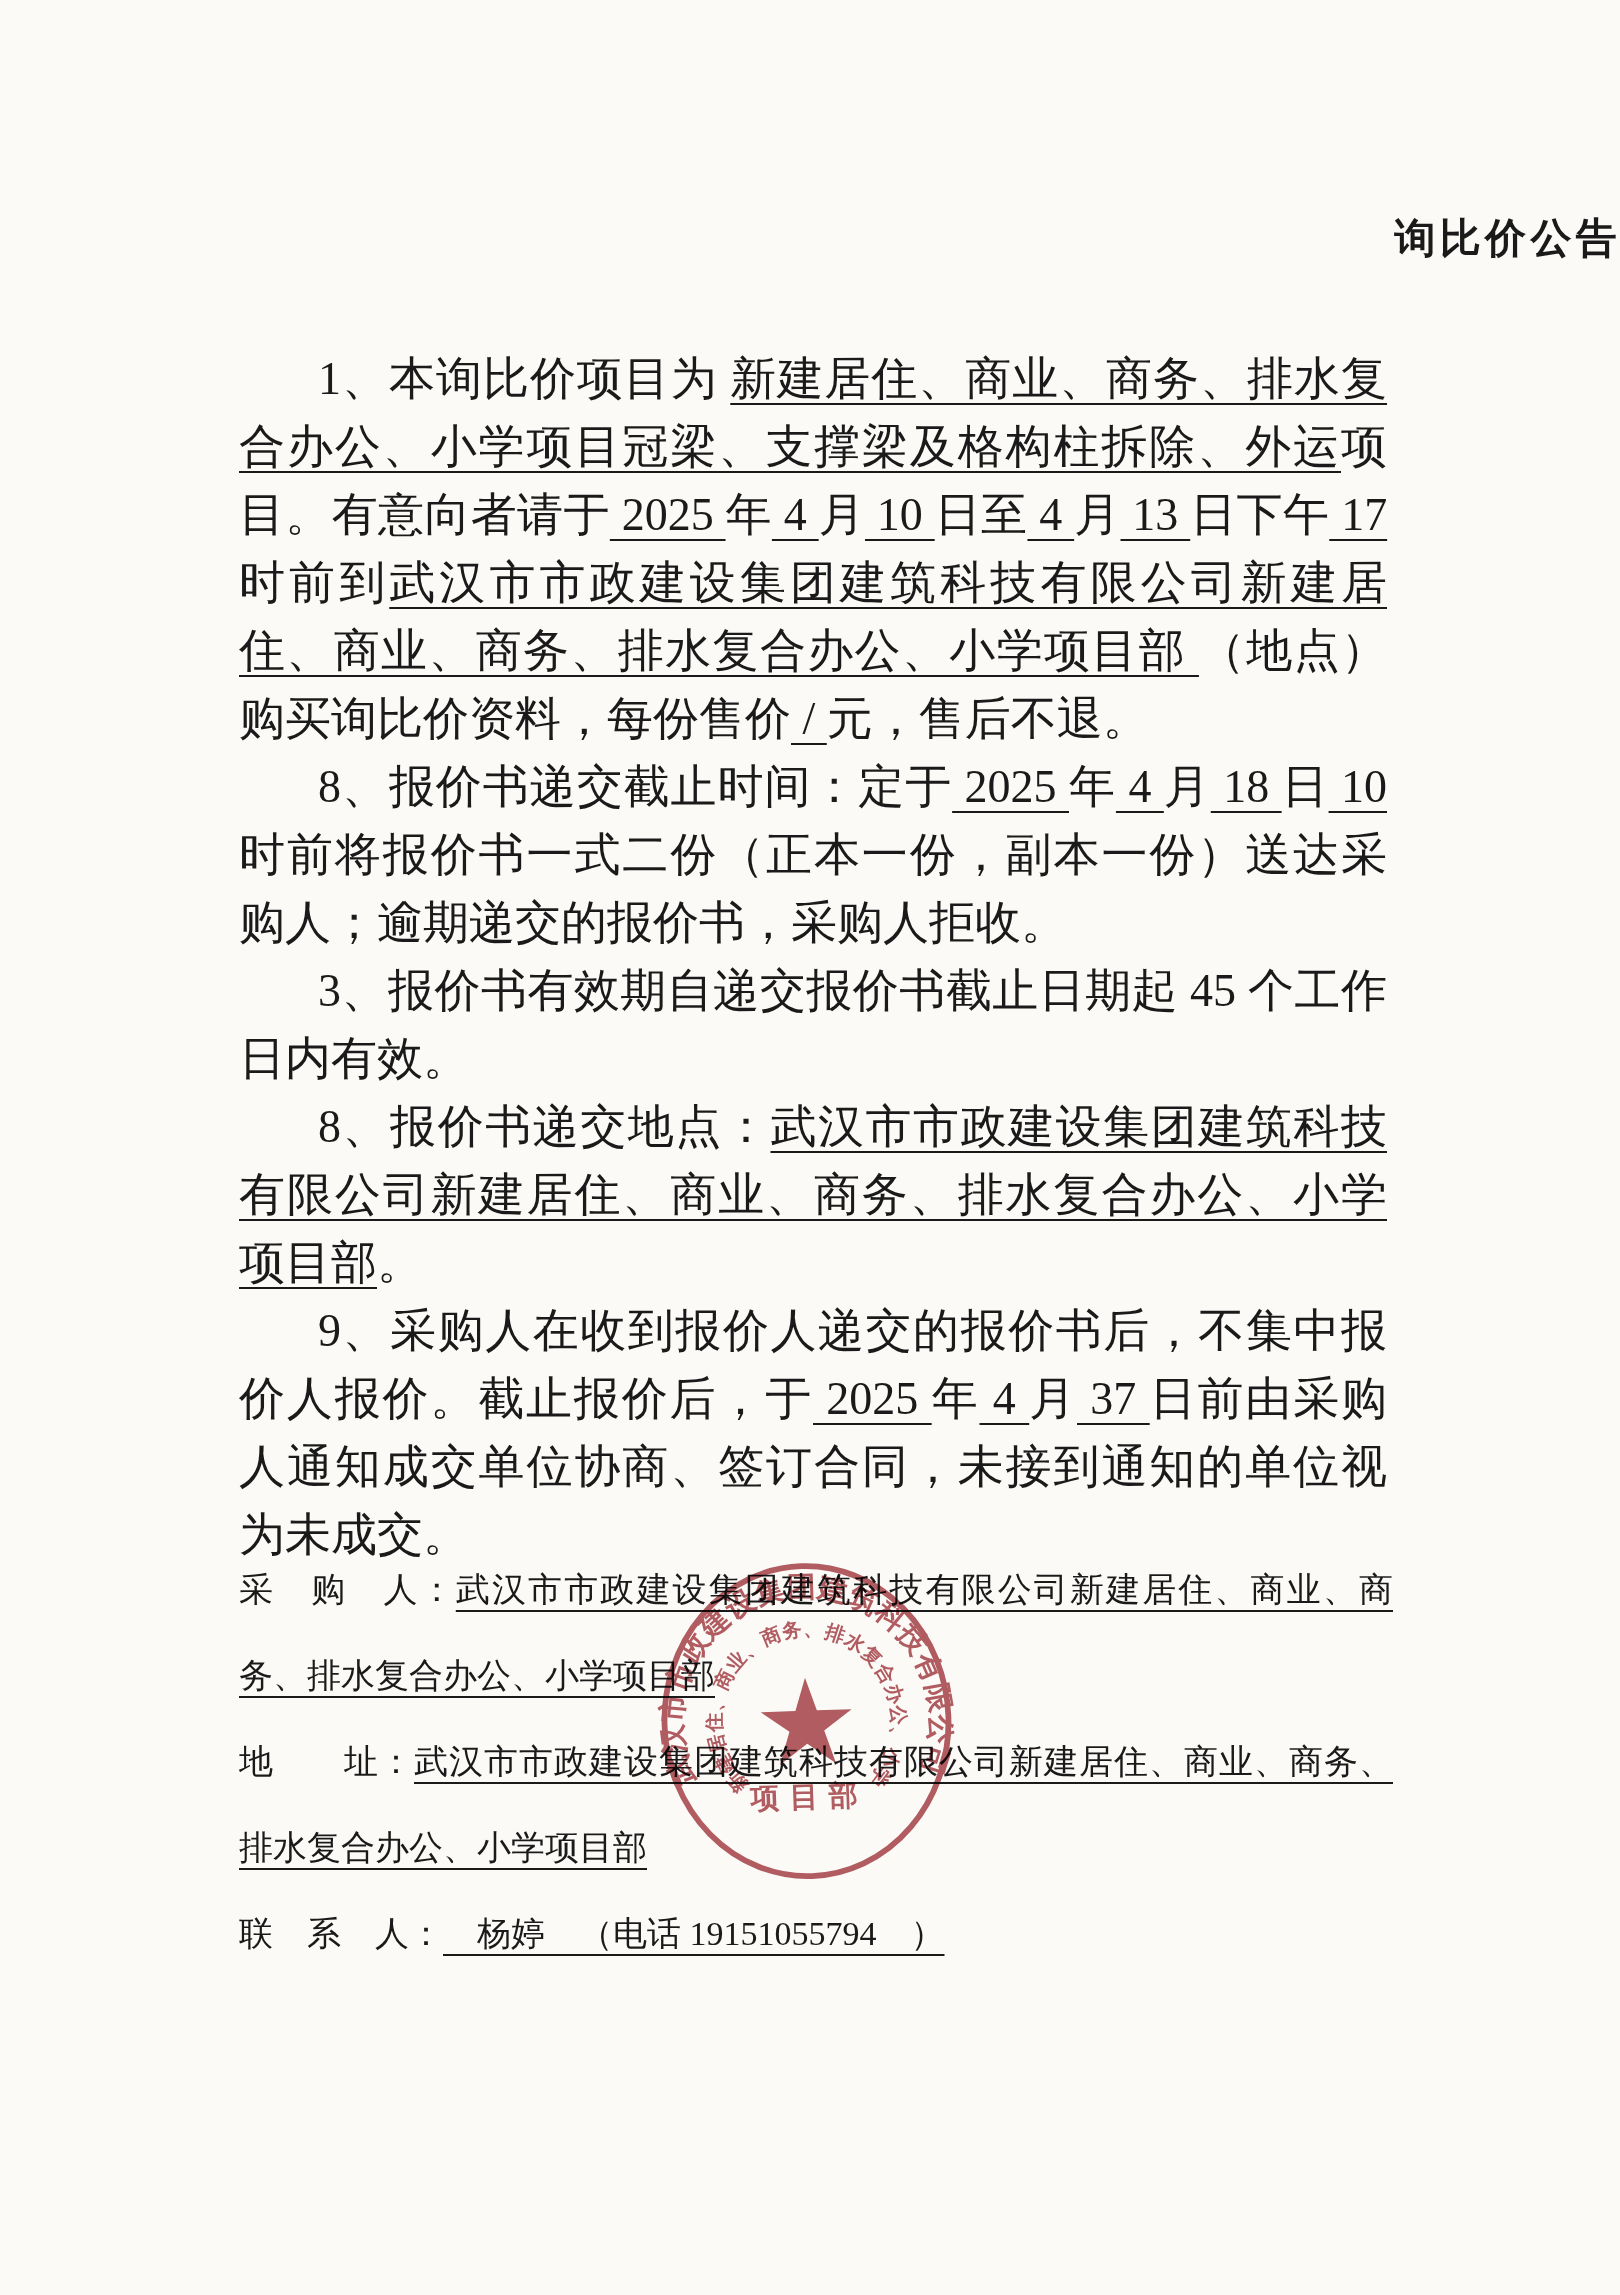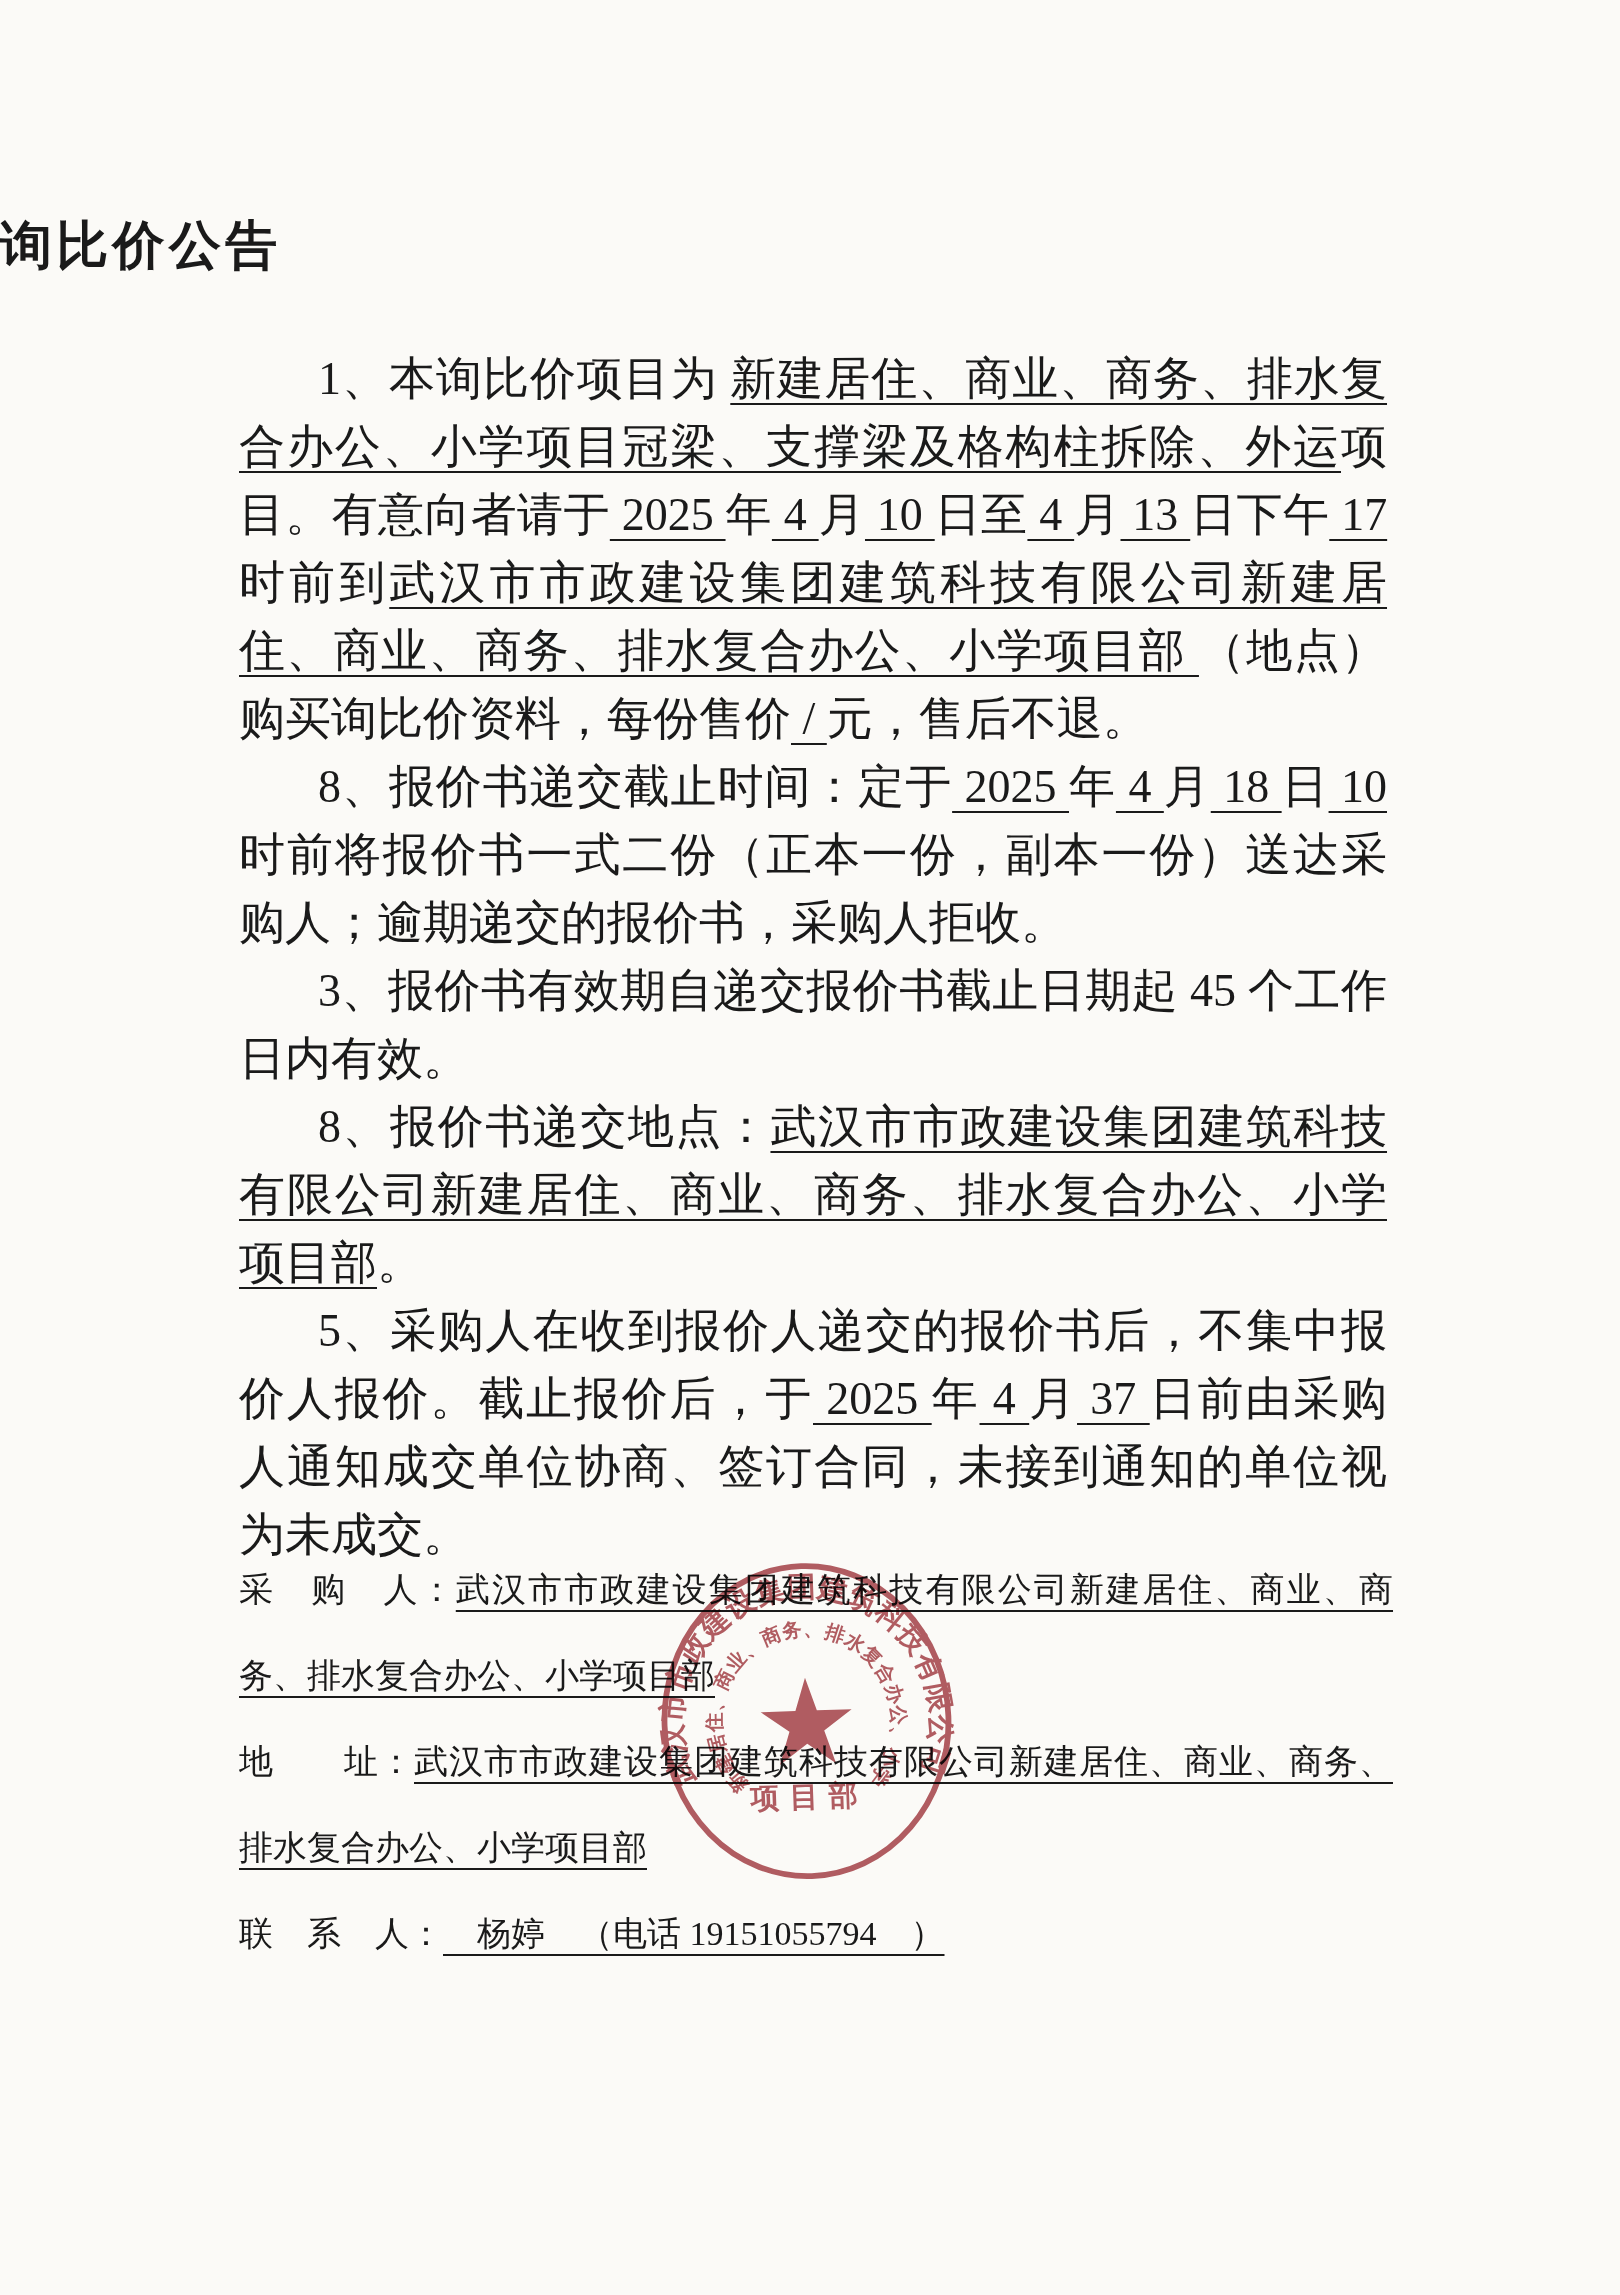--- a/index.html
+++ b/index.html
@@ -9,24 +9,24 @@
     width:1621px; height:2295px;
     margin:0 auto;
     background:#fbfaf7;
     font-family:"Liberation Serif","DejaVu Serif",serif;
     color:#1a1a1a;
     overflow:hidden;
   }
   .title {
     position:absolute;
     top:211px; left:0; width:100%;
-    text-align:left;
+    text-align:right;
     font-family:"Liberation Sans","DejaVu Sans",sans-serif;
     font-weight:700;
-    font-size:52px;
+    font-size:41px;
     letter-spacing:4.3px;
     margin:0;
   }
   .body-text {
     position:absolute;
     left:239px; top:345px; width:1148px;
     font-size:46px;
     line-height:68px;
     text-align:justify;
     text-justify:inter-ideograph;
@@ -65,21 +65,21 @@
 
 <div class="page">
 
   <h1 class="title">询比价公告</h1>
 
   <section class="body-text">
     <p><span>1、本询比价项目为 </span><span class="u">新建居住、商业、商务、排水复合办公、小学项目冠梁、支撑梁及格构柱拆除、外运</span><span>项目。有意向者请于</span><span class="u"> 2025 </span><span>年</span><span class="u"> 4 </span><span>月</span><span class="u"> 10 </span><span>日至</span><span class="u"> 4 </span><span>月</span><span class="u"> 13 </span><span>日下午</span><span class="u"> 17 </span><span>时前到</span><span class="u">武汉市市政建设集团建筑科技有限公司新建居住、商业、商务、排水复合办公、小学项目部 </span><span>（地点）购买询比价资料，每份售价</span><span class="u"> / </span><span>元，售后不退。</span></p>
     <p><span>8、报价书递交截止时间：定于</span><span class="u"> 2025 </span><span>年</span><span class="u"> 4 </span><span>月</span><span class="u"> 18 </span><span>日</span><span class="u"> 10 </span><span>时前将报价书一式二份（正本一份，副本一份）送达采购人；逾期递交的报价书，采购人拒收。</span></p>
     <p><span>3、报价书有效期自递交报价书截止日期起 45 个工作日内有效。</span></p>
     <p><span>8、报价书递交地点：</span><span class="u">武汉市市政建设集团建筑科技有限公司新建居住、商业、商务、排水复合办公、小学项目部</span><span>。</span></p>
-    <p><span>5、采购人在收到报价人递交的报价书后，不集中报价人报价。截止报价后，于</span><span class="u">  2025 </span><span>年</span><span class="u"> 4 </span><span>月</span><span class="u"> 37 </span><span>日前由采购人通知成交单位协商、签订合同，未接到通知的单位视为未成交。</span></p>
+    <p><span>9、采购人在收到报价人递交的报价书后，不集中报价人报价。截止报价后，于</span><span class="u">  2025 </span><span>年</span><span class="u"> 4 </span><span>月</span><span class="u"> 37 </span><span>日前由采购人通知成交单位协商、签订合同，未接到通知的单位视为未成交。</span></p>
   </section>
 
   <section class="signature-block">
     <p class="field"><span>采　购　人：</span><span class="u">武汉市市政建设集团建筑科技有限公司新建居住、商业、商务、排水复合办公、小学项目部</span></p>
     <p class="field"><span>地　　址：</span><span class="u">武汉市市政建设集团建筑科技有限公司新建居住、商业、商务、排水复合办公、小学项目部</span></p>
     <p class="field"><span>联　系　人：</span><span class="u">　杨婷　（电话 19151055794　）</span></p>
   </section>
 
   <svg class="seal" viewBox="0 0 410 445" aria-hidden="true">
     <defs>

